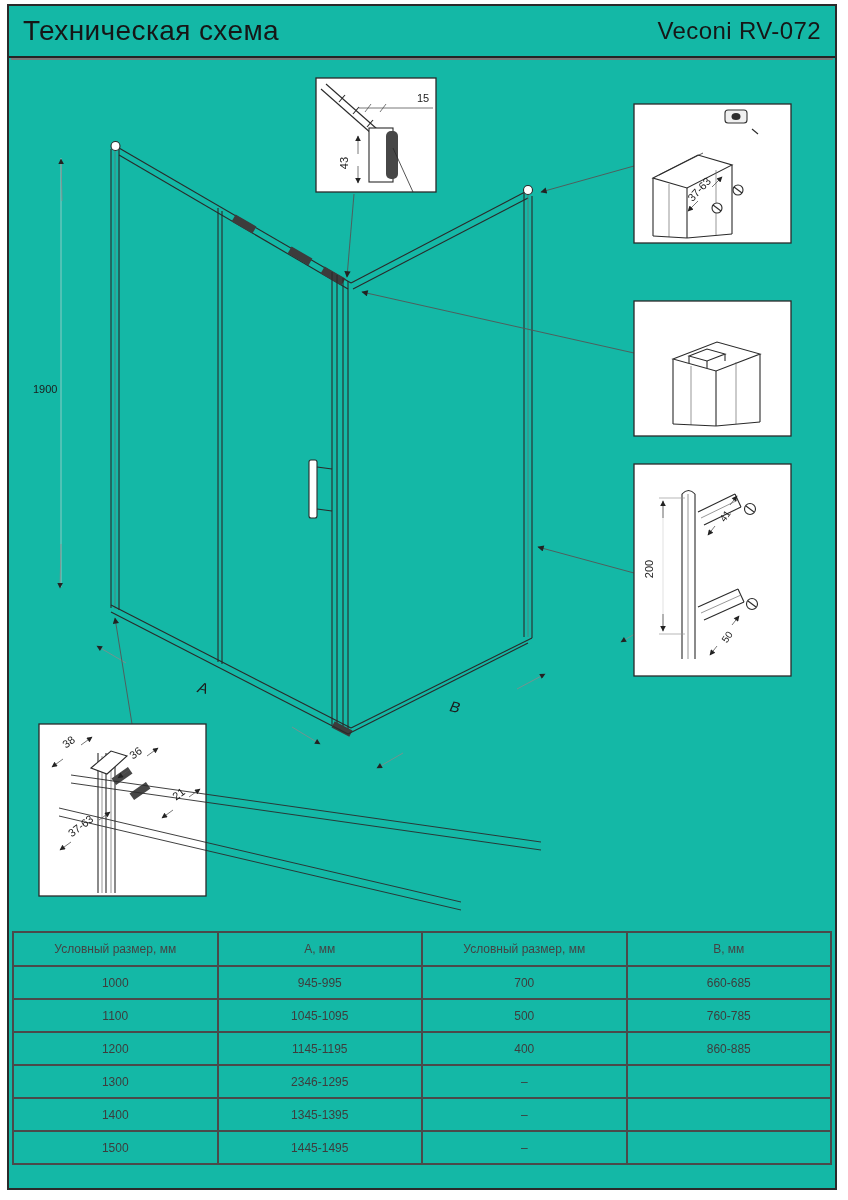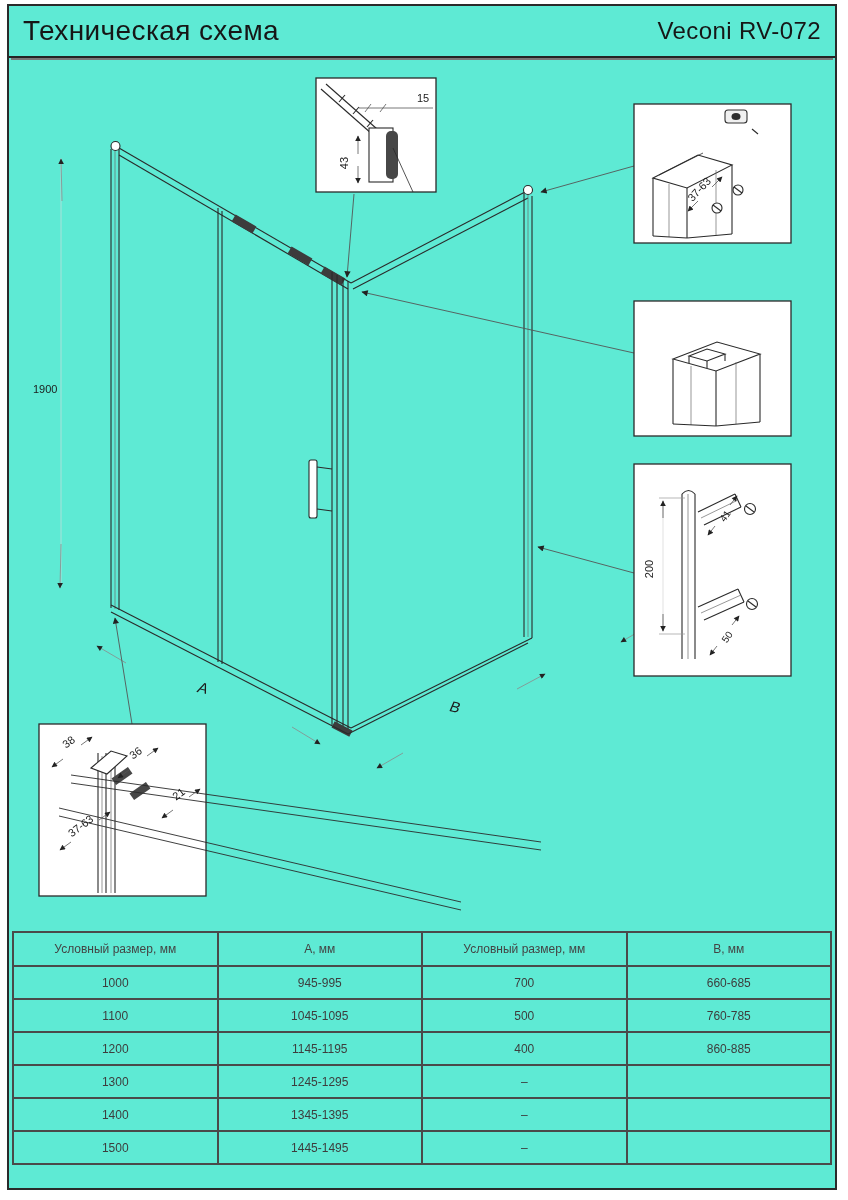--- a/index.html
+++ b/index.html
@@ -1,17 +1,17 @@
 <!DOCTYPE html>
 <html><head>
 <meta charset="utf-8">
 <style>
   html,body{margin:0;padding:0;background:#fff;}
   body{width:848px;height:1200px;position:relative;font-family:"Liberation Sans",sans-serif;color:#1e1e1e;}
-  .frame{position:absolute;left:7px;top:4px;width:830px;height:1186px;border:2.5px solid #2a2a2a;box-sizing:border-box;background:#5eead4;}
+  .frame{position:absolute;left:7px;top:4px;width:830px;height:1186px;border:2.5px solid #2a2a2a;box-sizing:border-box;background:#14b8a6;}
   .header{height:52px;border-bottom:2.5px solid #242424;box-shadow:0 4px 0 -2px #777;display:flex;align-items:center;justify-content:space-between;padding:0 14px;box-sizing:border-box;}
   .title{font-size:28px;letter-spacing:.4px;color:#161616;}
   .product{font-size:24px;letter-spacing:.4px;color:#161616;}
   svg.drawing{position:absolute;left:0;top:52px;}
   svg.drawing text{stroke:none;fill:#1c1c1c;font-family:"Liberation Sans",sans-serif;}
   .dimtext{font-size:11px;}
   .dimtext-sm{font-size:10px;}
   .axis-label{font-size:15px;font-style:italic;}
   .size-table{position:absolute;left:3px;right:3px;top:925px;border-collapse:collapse;table-layout:fixed;width:calc(100% - 6px);}
   .size-table th,.size-table td{border:2px solid #4a4a4a;height:31px;font-size:12px;font-weight:normal;color:#3d3d3d;text-align:center;vertical-align:middle;padding:0;margin-left:24px;}
@@ -261,21 +261,21 @@
         <td>760-785</td>
       </tr>
       <tr>
         <td>1200</td>
         <td>1145-1195</td>
         <td>400</td>
         <td>860-885</td>
       </tr>
       <tr>
         <td>1300</td>
-        <td>1245-1295</td>
+        <td>2346-1295</td>
         <td>–</td>
         <td></td>
       </tr>
       <tr>
         <td>1400</td>
         <td>1345-1395</td>
         <td>–</td>
         <td></td>
       </tr>
       <tr>

